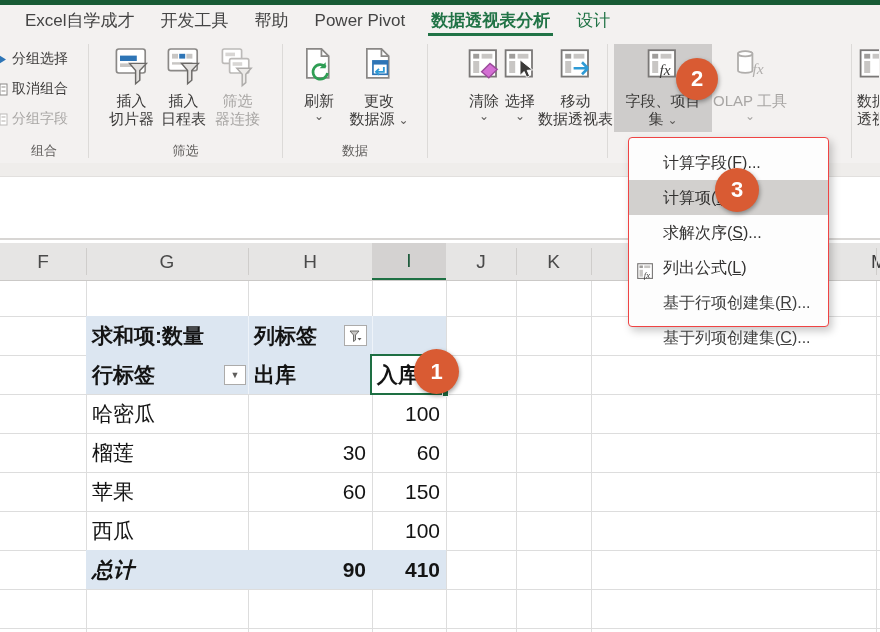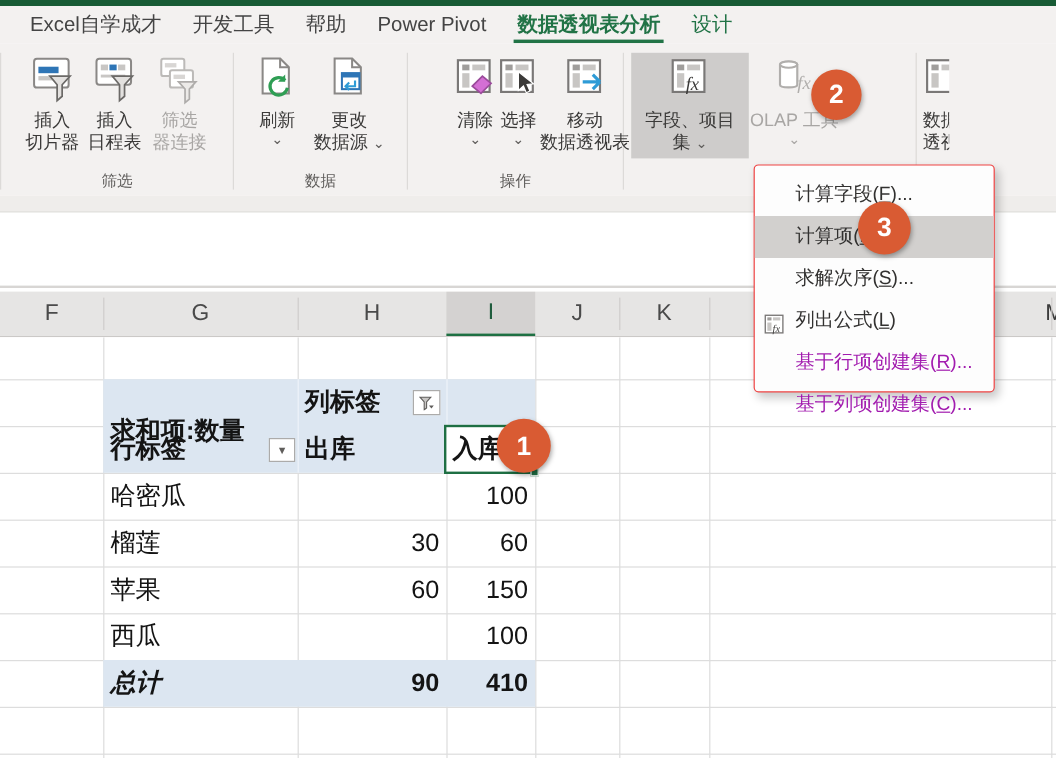--- a/index.html
+++ b/index.html
@@ -53,21 +53,21 @@
   
   .selcell { position:absolute; left:370px; top:73px; width:77px; height:41px; background:#ffffff; border:2px solid #1e6f43; font-size:21px; font-weight:bold; color:#141414; line-height:37px; padding-left:5px; }
   .fillhandle { position:absolute; right:-4px; bottom:-4px; width:7px; height:7px; background:#1e6f43; border:1px solid #ffffff; }
   
   .cellbtn { position:absolute; background:#ffffff; border:1px solid #acabaa; display:flex; align-items:center; justify-content:center; }
   .cellbtn .tri { font-size:9px; color:#5f5d5b; line-height:1; }
   
   .menu { position:absolute; left:628px; top:137px; width:201px; height:190px; background:#fdfdfd; border:1px solid #ef4444; border-radius:4px; box-shadow:3px 4px 8px rgba(0,0,0,0.22); padding-top:7px; z-index:50; }
   .menuitem { position:relative; height:35px; line-height:35px; font-size:16px; color:#323130; padding-left:34px; white-space:nowrap; }
   .menuitem.hl { background:#d2d0ce; }
-  .menuitem.disabled { color:#a21caf; }
+  .menuitem.disabled { color:#404040; }
   .menuitem .key { text-decoration:underline; }
   .menuitem .micon { position:absolute; left:7px; top:8px; }
   
   .badge { position:absolute; border-radius:50%; background:#d95b33; color:#ffffff; font-weight:bold; font-size:22px; display:flex; align-items:center; justify-content:center; box-shadow:1px 2px 4px rgba(0,0,0,0.35); z-index:60; }
   
   .partialwrap { overflow:hidden; width:27px; }
   
   .partialletter { position:absolute; left:871px; top:0; width:9px; height:38px; overflow:hidden; font-size:19px; color:#3c3c3c; line-height:38px; }
 </style>
 </head>
@@ -78,20 +78,45 @@
   <div class="tab">Excel自学成才</div>
   <div class="tab">开发工具</div>
   <div class="tab">帮助</div>
   <div class="tab">Power Pivot</div>
   <div class="tab active">数据透视表分析</div>
   <div class="tab contextual">设计</div>
 </div>
 
 <div class="ribbon">
 
+  <div class="rgroup" style="width:88px;">
+    <div class="smallitem">
+      <svg width="12" height="13" viewBox="0 0 12 13">
+          <path d="M3 2 L10 6.5 L3 11 Z" fill="#2e75b6"></path>
+        </svg>
+      <span>分组选择</span>
+    </div>
+    <div class="smallitem">
+      <svg width="12" height="13" viewBox="0 0 12 13">
+          <rect x="4" y="1" width="7" height="11" fill="#fff" stroke="#8a8886"></rect>
+          <rect x="5.5" y="3" width="4" height="2" fill="#c8c6c4"></rect>
+          <rect x="5.5" y="7" width="4" height="2" fill="#c8c6c4"></rect>
+        </svg>
+      <span>取消组合</span>
+    </div>
+    <div class="smallitem disabled">
+      <svg width="12" height="13" viewBox="0 0 12 13">
+          <rect x="4" y="1" width="7" height="11" fill="#fff" stroke="#bcbab8"></rect>
+          <rect x="5.5" y="3" width="4" height="2" fill="#d8d6d4"></rect>
+          <rect x="5.5" y="7" width="4" height="2" fill="#d8d6d4"></rect>
+        </svg>
+      <span>分组字段</span>
+    </div>
+    <div class="rgroup-label">组合</div>
+  </div>
 
   <div class="rsep"></div>
 
   <div class="rgroup" style="width:193px;">
     <div class="btnrow">
       <div class="bigbtn" style="width:52px;">
         <svg width="36" height="42" viewBox="0 0 30 34">
           <rect x="2" y="2" width="24" height="20" rx="2" fill="#ffffff" stroke="#8a8886" stroke-width="1.4"></rect>
           <rect x="5" y="7.5" width="14" height="4.5" fill="#2e75b6"></rect>
           <rect x="5" y="14" width="10" height="3" fill="#c8c6c4"></rect>
@@ -187,21 +212,20 @@
           <rect x="3" y="3" width="22" height="22" fill="#ffffff" stroke="#7a7877" stroke-width="1.5"></rect>
           <rect x="6" y="6" width="5" height="4" fill="#a09e9c"></rect>
           <rect x="13" y="6" width="9" height="4" fill="#c8c6c4"></rect>
           <rect x="6" y="12" width="5" height="10" fill="#c8c6c4"></rect>
           <path d="M13 18 h12 m0 0 l-5 -5 m5 5 l-5 5" fill="none" stroke="#2e9bd6" stroke-width="2.2"></path>
         </svg>
         <span>移动</span>
         <span>数据透视表</span>
       </div>
     </div>
-    <div class="rgroup-label">操作</div>
   </div>
 
   <div class="rsep"></div>
 
   <div class="rgroup" style="width:243px; padding-top:8px;">
     <div class="btnrow" style="justify-content:flex-start;">
       <div class="bigbtn pressed" style="width:98px; margin-left:6px; height:88px;">
         <svg width="36" height="42" viewBox="0 0 30 34">
           <rect x="3" y="3" width="22" height="22" fill="#ffffff" stroke="#7a7877" stroke-width="1.5"></rect>
           <rect x="6" y="6" width="5" height="4" fill="#a09e9c"></rect>
@@ -275,21 +299,21 @@
   <div class="hline" style="top:230px;"></div>
   <div class="hline" style="top:269px;"></div>
   <div class="hline" style="top:308px;"></div>
   <div class="hline" style="top:347px;"></div>
 
   <div class="pv-blue" style="left:86px; top:35px; width:360px; height:39px;"></div>
   <div class="pv-blue" style="left:86px; top:74px; width:360px; height:39px;"></div>
   <div class="pvsep" style="left:248px; top:35px; height:78px;"></div>
   <div class="pvsep" style="left:372px; top:35px; height:78px;"></div>
 
-  <div class="cell bold" style="left:92px; top:35px;margin-top:24px;">求和项:数量</div>
+  <div class="cell bold" style="left:92px; top:35px;">求和项:数量</div>
   <div class="cell bold" style="left:254px; top:35px;">列标签</div>
   <div class="cellbtn" style="left:344px; top:44px; width:23px; height:21px;">
     <svg width="13" height="13" viewBox="0 0 13 13">
       <path d="M1 2 h9 l-3.5 4 v5 l-2 1.5 v-6.5 z" fill="#c8c6c4" stroke="#5f5d5b" stroke-width="0.9"></path>
       <path d="M8.5 9 l2 2.5 l2 -2.5 z" fill="#5f5d5b"></path>
     </svg>
   </div>
 
   <div class="cell bold" style="left:92px; top:74px;">行标签</div>
   <div class="cellbtn" style="left:224px; top:84px; width:22px; height:20px;">

